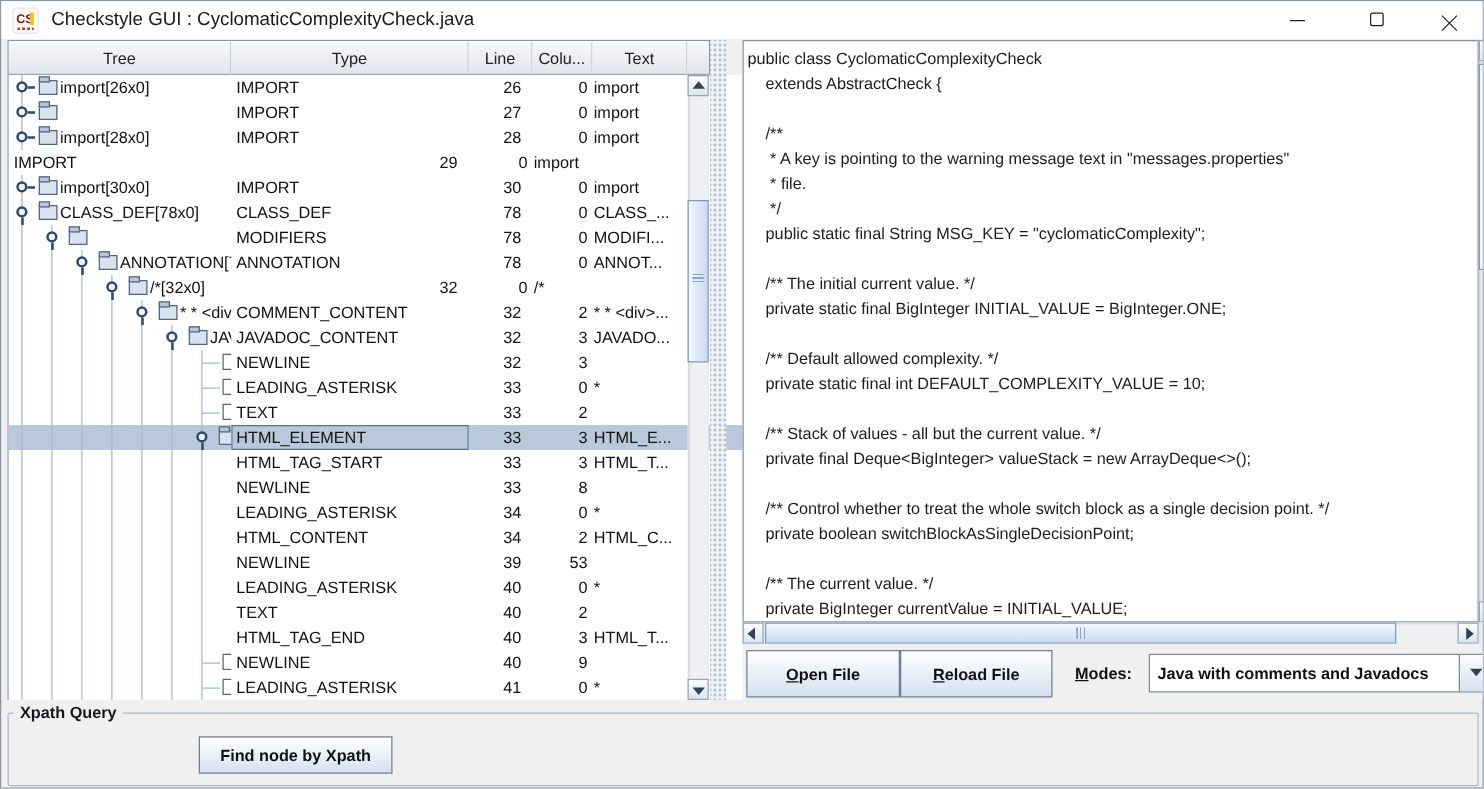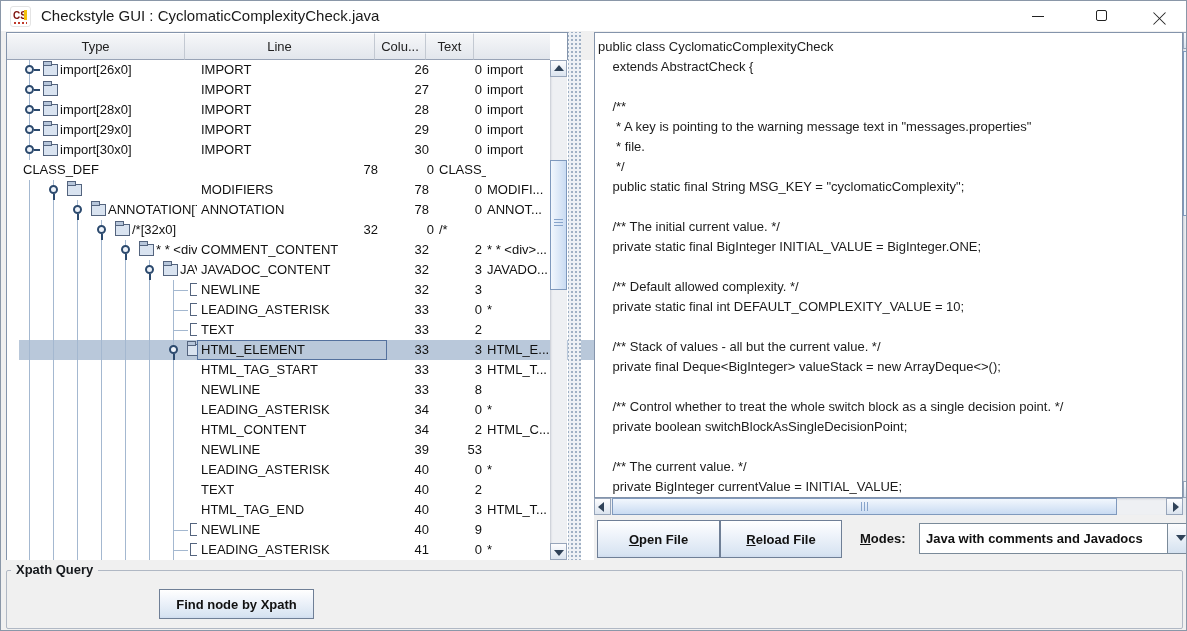--- a/index.html
+++ b/index.html
@@ -24,21 +24,21 @@
   .glyph-close::before{transform:rotate(45deg);} .glyph-close::after{transform:rotate(-45deg);}
   
   .table-panel{position:absolute;left:5px;top:31px;width:562px;height:528px;background:#ffffff;
                border:1px solid #8494ab;box-sizing:border-box;}
   .thead{position:absolute;left:0;top:0;width:560px;height:27px;display:grid;
          grid-template-columns:178px 190px 51px 48px 76px 17px;}
   .th{background:linear-gradient(#f6f7f9,#e2e6ec);border-right:1px solid #c3c9d2;border-bottom:1px solid #98a3b6;
       display:flex;align-items:center;justify-content:center;font-size:13px;color:#222;box-sizing:border-box;
       border-top:1px solid #fff;}
   .th:last-child{border-right:none;}
-  .tbody{position:absolute;left:0;top:27px;width:589px;height:500px;background:#fff;overflow:hidden;padding-left:12px;}
+  .tbody{position:absolute;left:0;top:27px;width:589px;height:500px;background:#fff;overflow:hidden;}
   .trow{display:grid;grid-template-columns:178px 190px 51px 48px 1fr;height:20px;line-height:20px;font-size:13px;color:#111;}
   .trow.sel{background:#b9c8da;}
   .tc{overflow:hidden;white-space:nowrap;position:relative;box-sizing:border-box;}
   .tc.type{padding-left:4px;}
   .tc.line{text-align:right;padding-right:9px;}
   .tc.colu{text-align:right;padding-right:4px;}
   .tc.text{padding-left:1px;}
   .trow.sel .tc.type::after{content:'';position:absolute;inset:0;border:1px solid #54719e;}
   .vline{position:absolute;top:0;bottom:0;width:1px;background:#a4b8d0;}
   .dash{position:absolute;top:10px;height:1px;background:#a4b8d0;}
@@ -118,20 +118,21 @@
     <div class="winbtn btn-max">
         <span class="glyph-max"></span>
       </div>
     <div class="winbtn btn-close">
         <span class="glyph-close"></span>
       </div>
   </div>
 
   <div class="table-panel">
     <div class="thead">
+      <div class="th">Tree</div>
       <div class="th">Type</div>
       <div class="th">Line</div>
       <div class="th">Colu...</div>
       <div class="th">Text</div>
       <div class="th"></div>
     </div>
     <div class="tbody">
         <div class="trow">
           <div class="tc tree">
             <i class="vline" style="left: 10px;"></i>
@@ -162,44 +163,44 @@
             <span class="handle collapsed" style="left: 6px;"></span>
             <span class="folder" style="left: 24px;"></span>
             <span class="tlabel" style="left: 41px;">import[28x0]</span>
           </div>
           <div class="tc type">IMPORT</div>
           <div class="tc line">28</div>
           <div class="tc colu">0</div>
           <div class="tc text">import</div>
         </div>
         <div class="trow">
-          <div class="tc tree">
-            <i class="vline" style="left: 10px;"></i>
-            <span class="handle collapsed" style="left: 6px;"></span>
-            <span class="folder" style="left: 24px;"></span>
-            <span class="tlabel" style="left: 41px;">import[29x0]</span>
-          </div>
           <div class="tc type">IMPORT</div>
           <div class="tc line">29</div>
           <div class="tc colu">0</div>
           <div class="tc text">import</div>
         </div>
         <div class="trow">
           <div class="tc tree">
             <i class="vline" style="left: 10px;"></i>
             <span class="handle collapsed" style="left: 6px;"></span>
             <span class="folder" style="left: 24px;"></span>
             <span class="tlabel" style="left: 41px;">import[30x0]</span>
           </div>
           <div class="tc type">IMPORT</div>
           <div class="tc line">30</div>
           <div class="tc colu">0</div>
           <div class="tc text">import</div>
         </div>
         <div class="trow">
+          <div class="tc tree">
+            <i class="vline" style="left: 10px;"></i>
+            <span class="handle expanded" style="left: 6px;"></span>
+            <span class="folder" style="left: 24px;"></span>
+            <span class="tlabel" style="left: 41px;">CLASS_DEF[78x0]</span>
+          </div>
           <div class="tc type">CLASS_DEF</div>
           <div class="tc line">78</div>
           <div class="tc colu">0</div>
           <div class="tc text">CLASS_...</div>
         </div>
         <div class="trow">
           <div class="tc tree">
             <i class="vline" style="left: 10px;"></i>
             <i class="vline" style="left: 34px;"></i>
             <span class="handle expanded" style="left: 30px;"></span>

